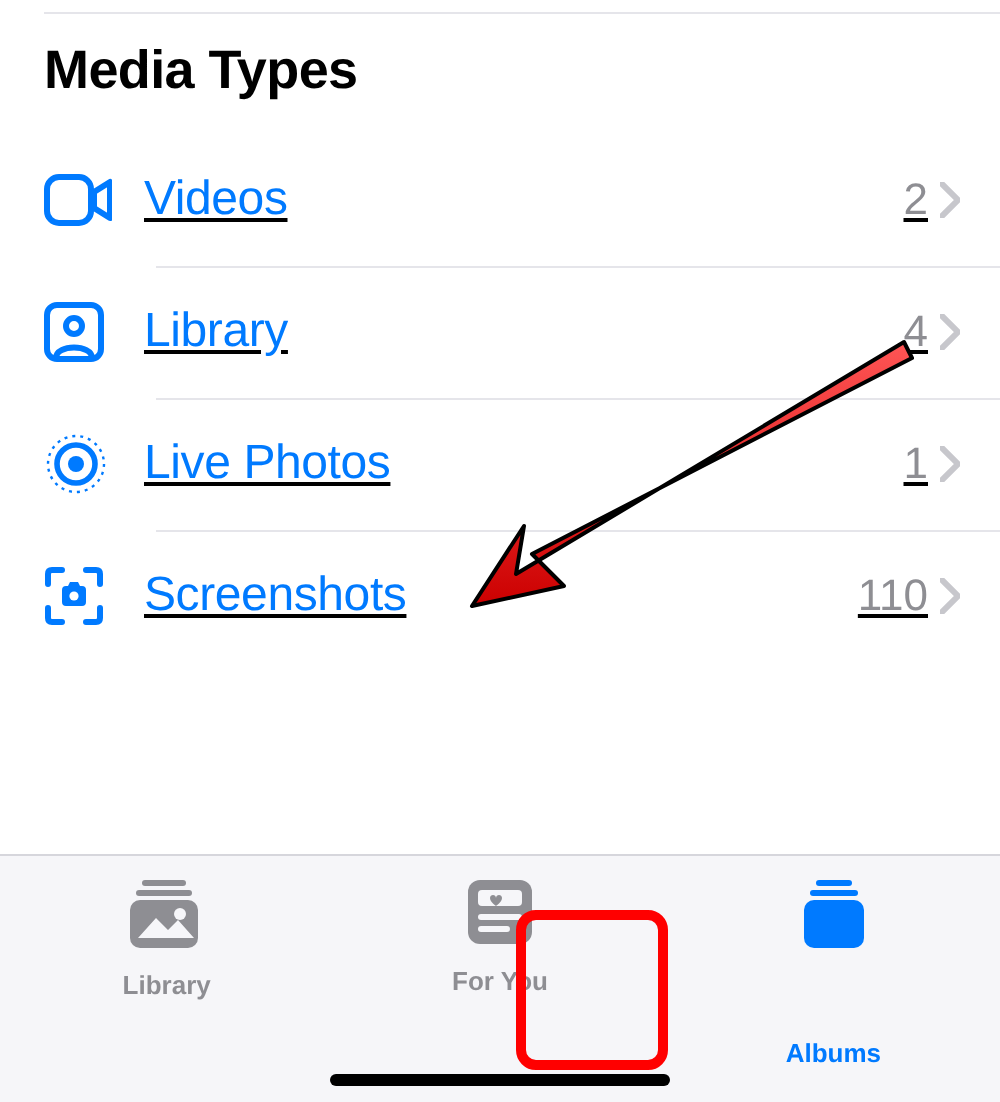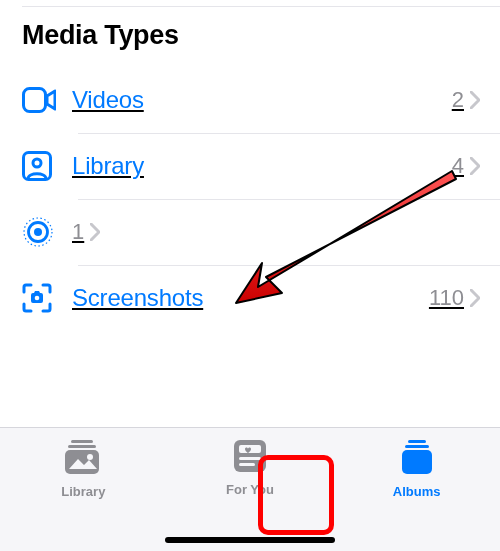--- a/index.html
+++ b/index.html
@@ -88,21 +88,21 @@
     align-items: center;
     padding-top: 12px;
     color: #8e8e93;
   }
   .tab .tab-label {
     font-size: 13px;
     font-weight: 600;
     margin-top: 6px;
     color: #8e8e93;
   }
-  .tab.active { color: #007aff; }
+  .tab.active { color: #007aff; gap: 34px; }
   .tab.active .tab-label { color: #007aff; }
 
   .home-indicator {
     position: absolute; bottom: 8px; left: 50%;
     transform: translateX(-50%);
     width: 170px; height: 6px; border-radius: 3px; background: #000;
   }
 
   
   .tab-highlight {
@@ -158,20 +158,21 @@
     </div>
 
     <div class="row with-divider">
       <div class="icon-slot">
         <svg width="32" height="32" viewBox="0 0 32 32" fill="none">
           <circle cx="16" cy="16" r="14" stroke="#007aff" stroke-width="1.2" stroke-dasharray="1.5 2.5" fill="none"></circle>
           <circle cx="16" cy="16" r="9.5" stroke="#007aff" stroke-width="2.8" fill="none"></circle>
           <circle cx="16" cy="16" r="4" fill="#007aff"></circle>
         </svg>
       </div>
+      <div class="label">Live Photos</div>
       <div class="count">1</div>
       <div class="chev">
         <svg width="10" height="18" viewBox="0 0 10 18">
             <path d="M1 1 L9 9 L1 17" stroke="#c7c7cc" stroke-width="3" fill="none" stroke-linecap="round" stroke-linejoin="round"></path>
           </svg>
       </div>
     </div>
 
     <div class="row with-divider">
       <div class="icon-slot">

